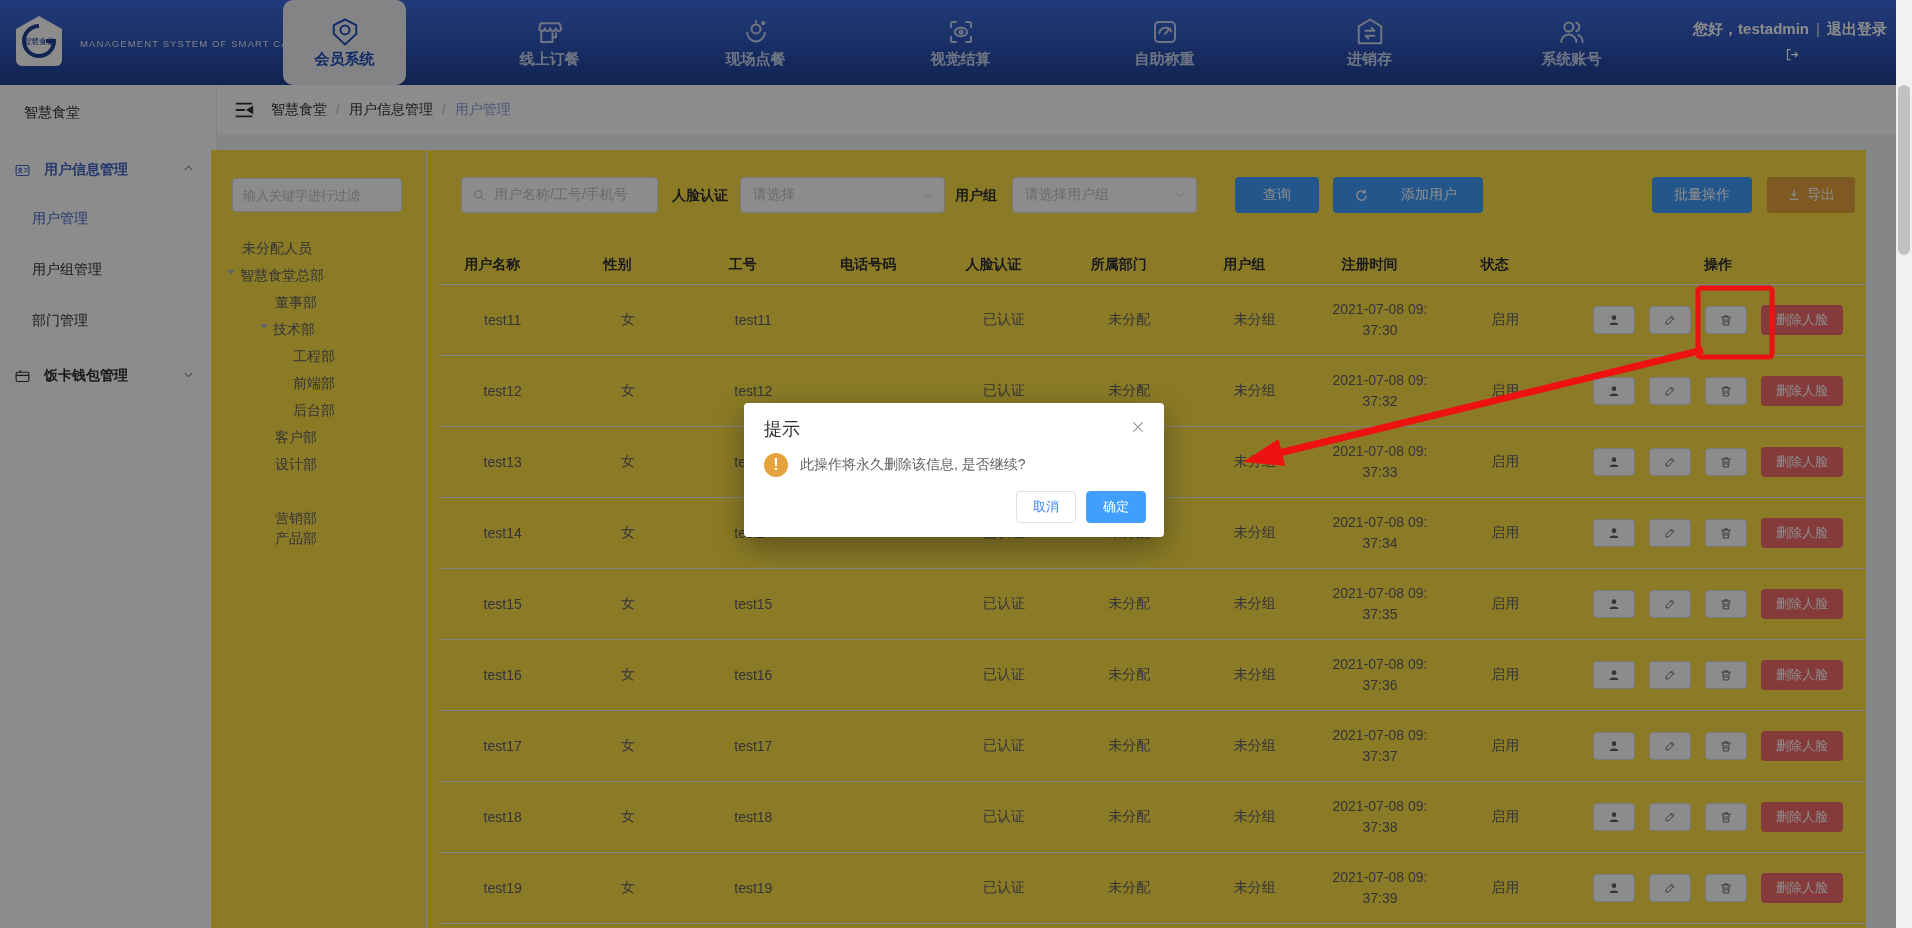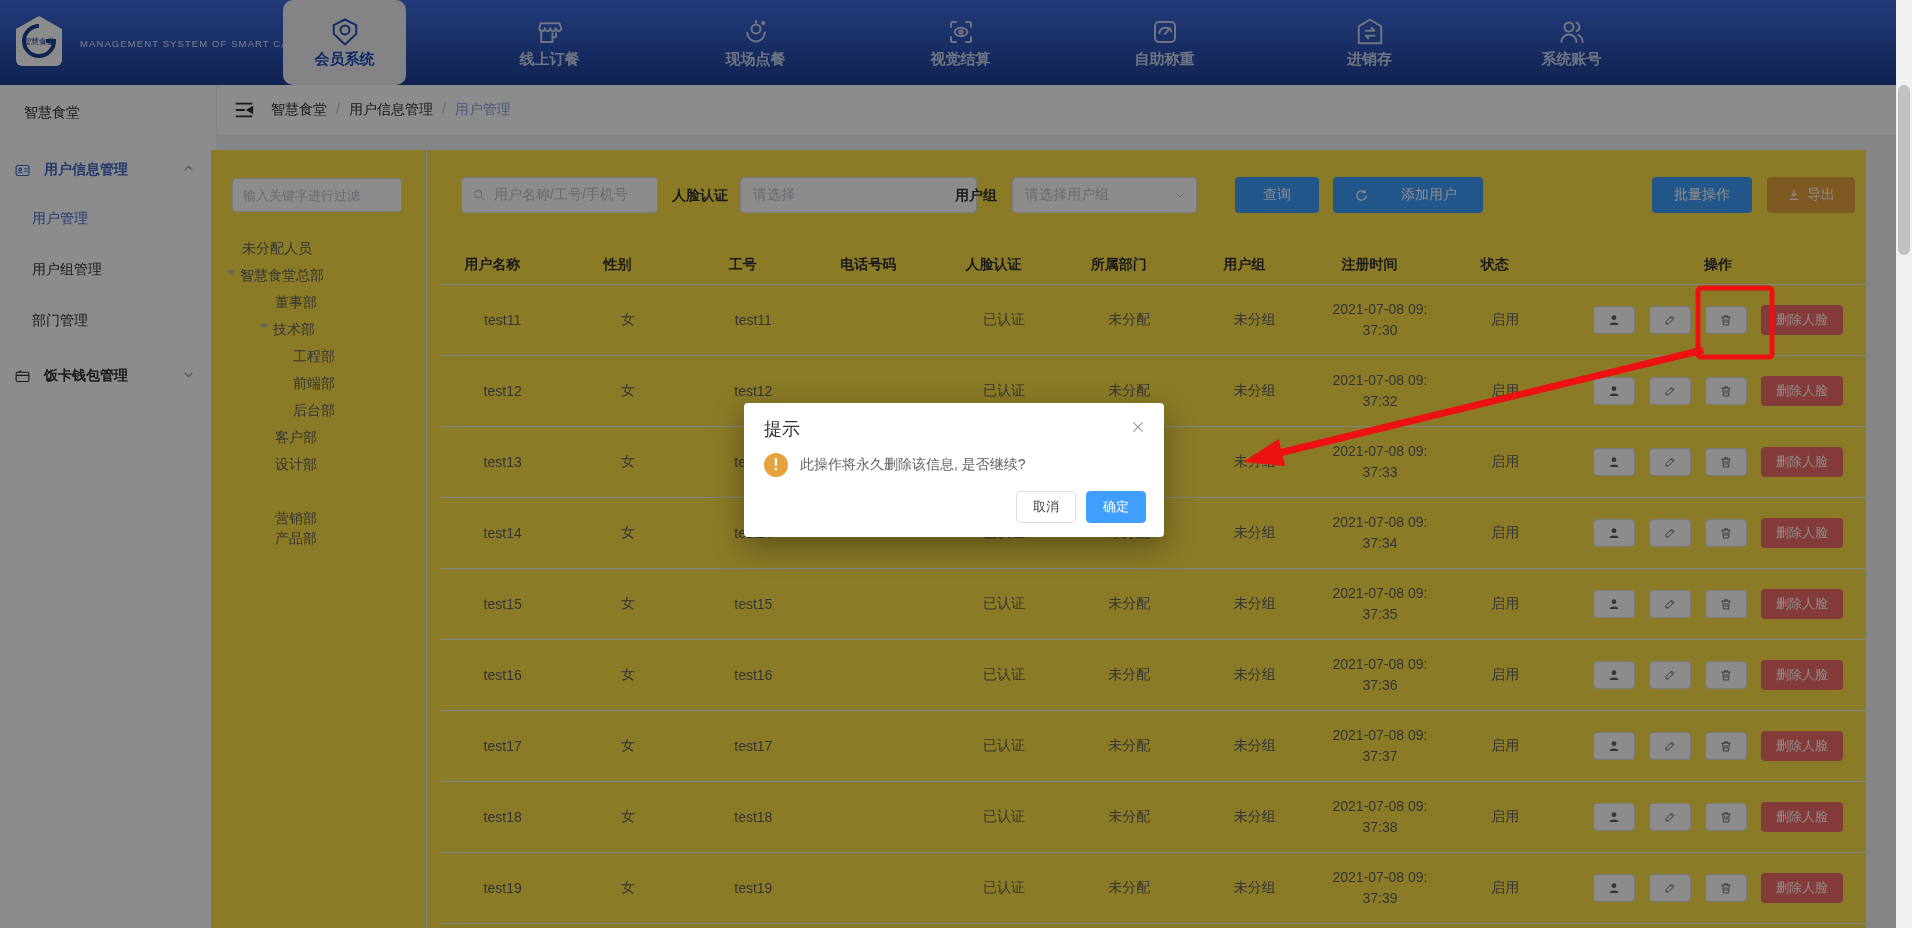--- a/index.html
+++ b/index.html
@@ -94,21 +94,21 @@
   .m-title { position:absolute; left:20px; top:14px; font-size:18px; color:#303133; }
   .m-close { position:absolute; right:18px; top:16px; width:16px; height:16px; cursor:pointer; }
   .m-close svg { width:16px; height:16px; stroke:#909399; stroke-width:1.6; }
   .m-body { position:absolute; left:20px; top:50px; display:flex; align-items:center; gap:12px; }
   .warn-circ { width:24px; height:24px; border-radius:50%; background:#e6a23c; color:#fff;
     font-weight:bold; font-size:16px; display:flex; align-items:center; justify-content:center; }
   .warn-circ::after { content:"!"; }
   .m-msg { font-size:14px; color:#606266; }
   .m-footer { position:absolute; right:18px; bottom:14px; display:flex; gap:10px; }
   .m-btn { height:32px; padding:0 16px; border-radius:4px; font-size:13px; cursor:pointer; font-family:inherit; }
-  .m-cancel { background:#fff; border:1px solid #dcdfe6; color:#404040; }
+  .m-cancel { background:#fff; border:1px solid #dcdfe6; color:#3b82f6; }
   .m-ok { background:#409eff; border:1px solid #409eff; color:#fff; }
   .scrolltrack { position:absolute; right:0; top:0; width:16px; height:928px; background:#f1f1f1; z-index:70; }
   .scrollthumb { position:absolute; right:2px; top:85px; width:12px; height:170px; background:#c1c1c1; border-radius:6px; }
   .anno { position:absolute; inset:0; z-index:100; pointer-events:none; }
 </style>
 </head>
 <body>
 
 <div class="topnav">
   <div class="brand">
@@ -169,20 +169,24 @@
         <span class="nlabel">进销存</span>
       </div>
       <div class="nav-item" style="left: 1510px;">
         <span class="nicon"><svg viewBox="0 0 24 24">
             <circle cx="9.5" cy="8" r="3.6"></circle>
             <path d="M3.5 20 a6 6 0 0 1 12 0 M15.5 4.6 a3.6 3.6 0 0 1 0 6.8 M17 14.5 a6 6 0 0 1 3.5 5.5"></path>
           </svg></span>
         <span class="nlabel">系统账号</span>
       </div>
     </div>
+  <div class="userbox"><span>您好，testadmin</span><span class="sep">|</span><span>退出登录</span><span class="lg-icon"><svg viewBox="0 0 24 24">
+          <path d="M9 4 H4 v16 h5 M10 12 h10 M16 8 l4 4 -4 4"></path>
+        </svg></span>
+  </div>
 </div>
 
 <div class="sidebar"></div>
 <div class="sb-title" style="position:absolute;left:24px;top:104px;font-size:14px;color:#303133;z-index:1;">智慧食堂</div>
 <div id="sidebar-menu">
     <div class="sb-menu c-blue" style="top: 150px; z-index: 1; position: absolute;">
       <span class="mi"><svg viewBox="0 0 24 24">
           <rect x="3" y="5" width="18" height="14" rx="2"></rect>
           <circle cx="8.7" cy="10.5" r="1.8"></circle>
           <path d="M5.8 15.8 c.5 -2.2 5.3 -2.2 5.8 0 M14.5 9.5 h4.5 M14.5 13 h4.5"></path>
@@ -270,21 +274,21 @@
 <div class="fld" style="left:461px;width:197px;">
   <span class="sic">
     <svg viewBox="0 0 24 24">
         <circle cx="10.5" cy="10.5" r="6"></circle>
         <path d="M15 15 l5 5"></path>
       </svg>
     </span>
   <span class="ph">用户名称/工号/手机号</span>
 </div>
 <div class="flabel" style="left:672px;">人脸认证</div>
-<div class="fld" style="left:740px;width:237px;">
+<div class="fld" style="left:740px;width:205px;">
   <span class="ph" style="margin-left:12px;">请选择</span>
   <span class="dd">
     <svg viewBox="0 0 24 24">
         <path d="M5 9 l7 7 7-7"></path>
       </svg>
     </span>
 </div>
 <div class="flabel" style="left:955px;">用户组</div>
 <div class="fld" style="left:1012px;width:185px;">
   <span class="ph" style="margin-left:12px;">请选择用户组</span>

